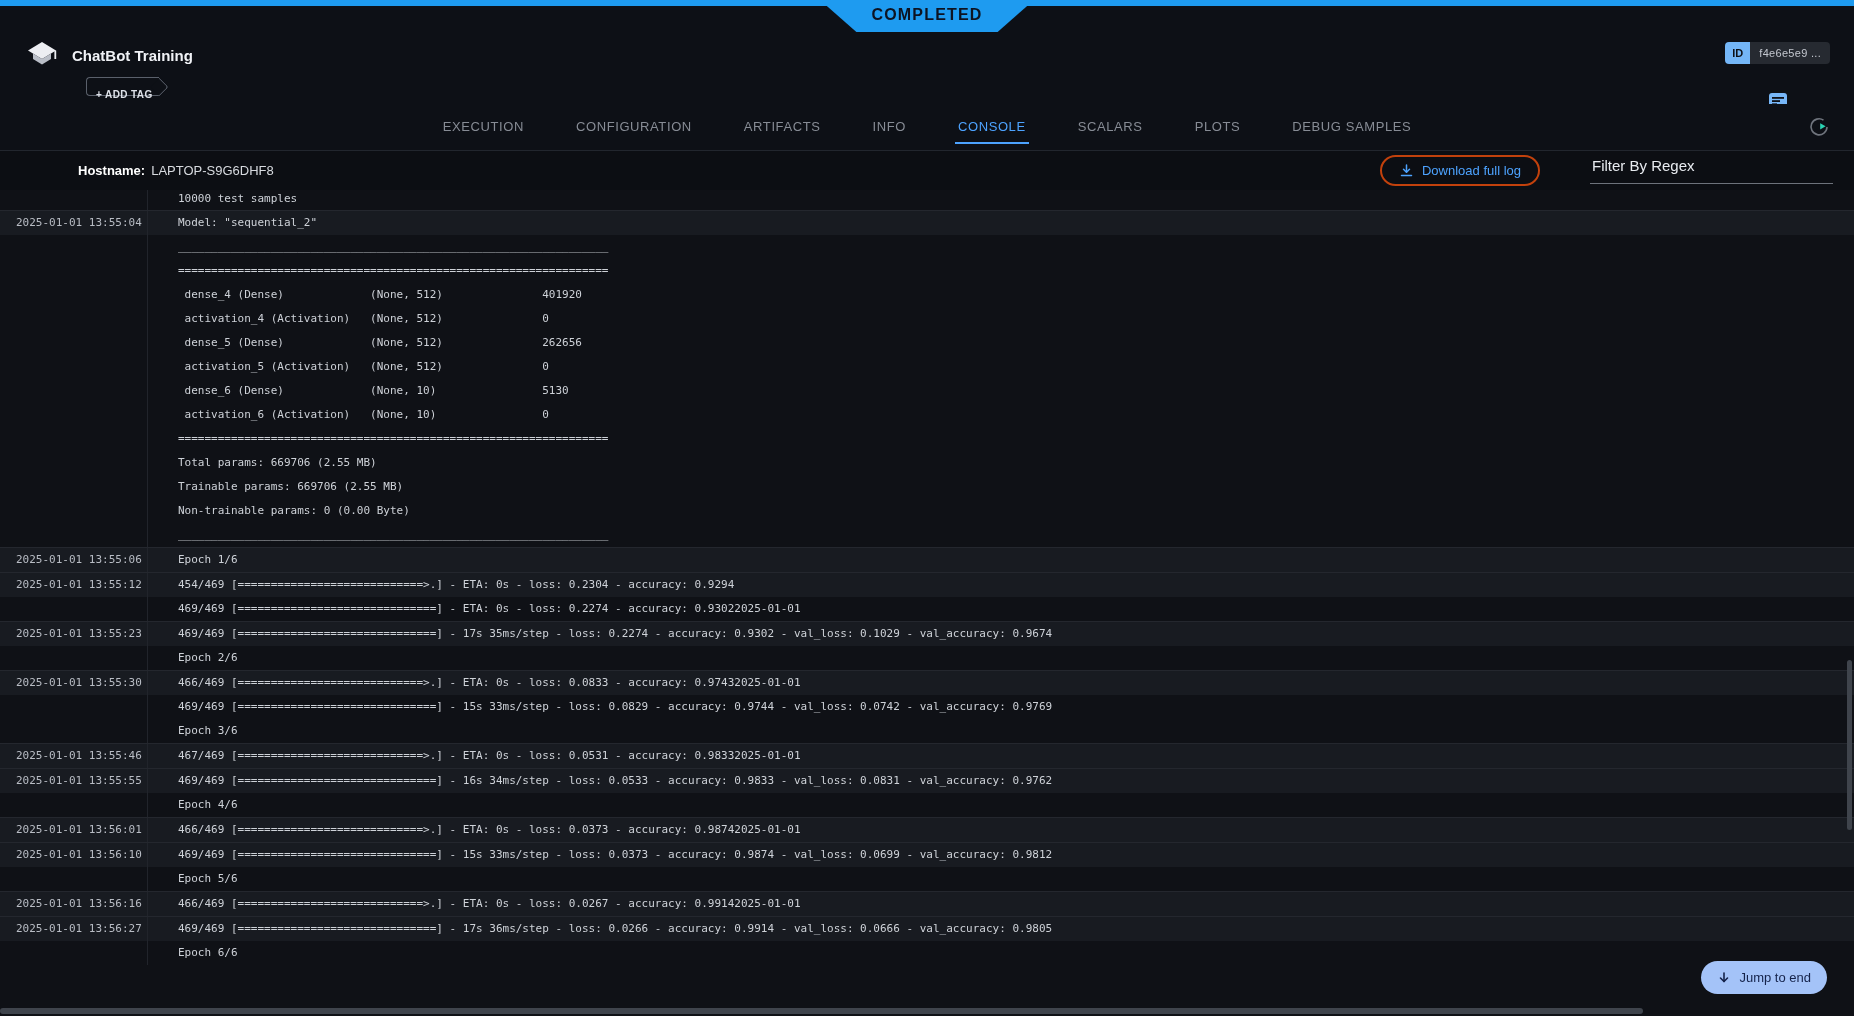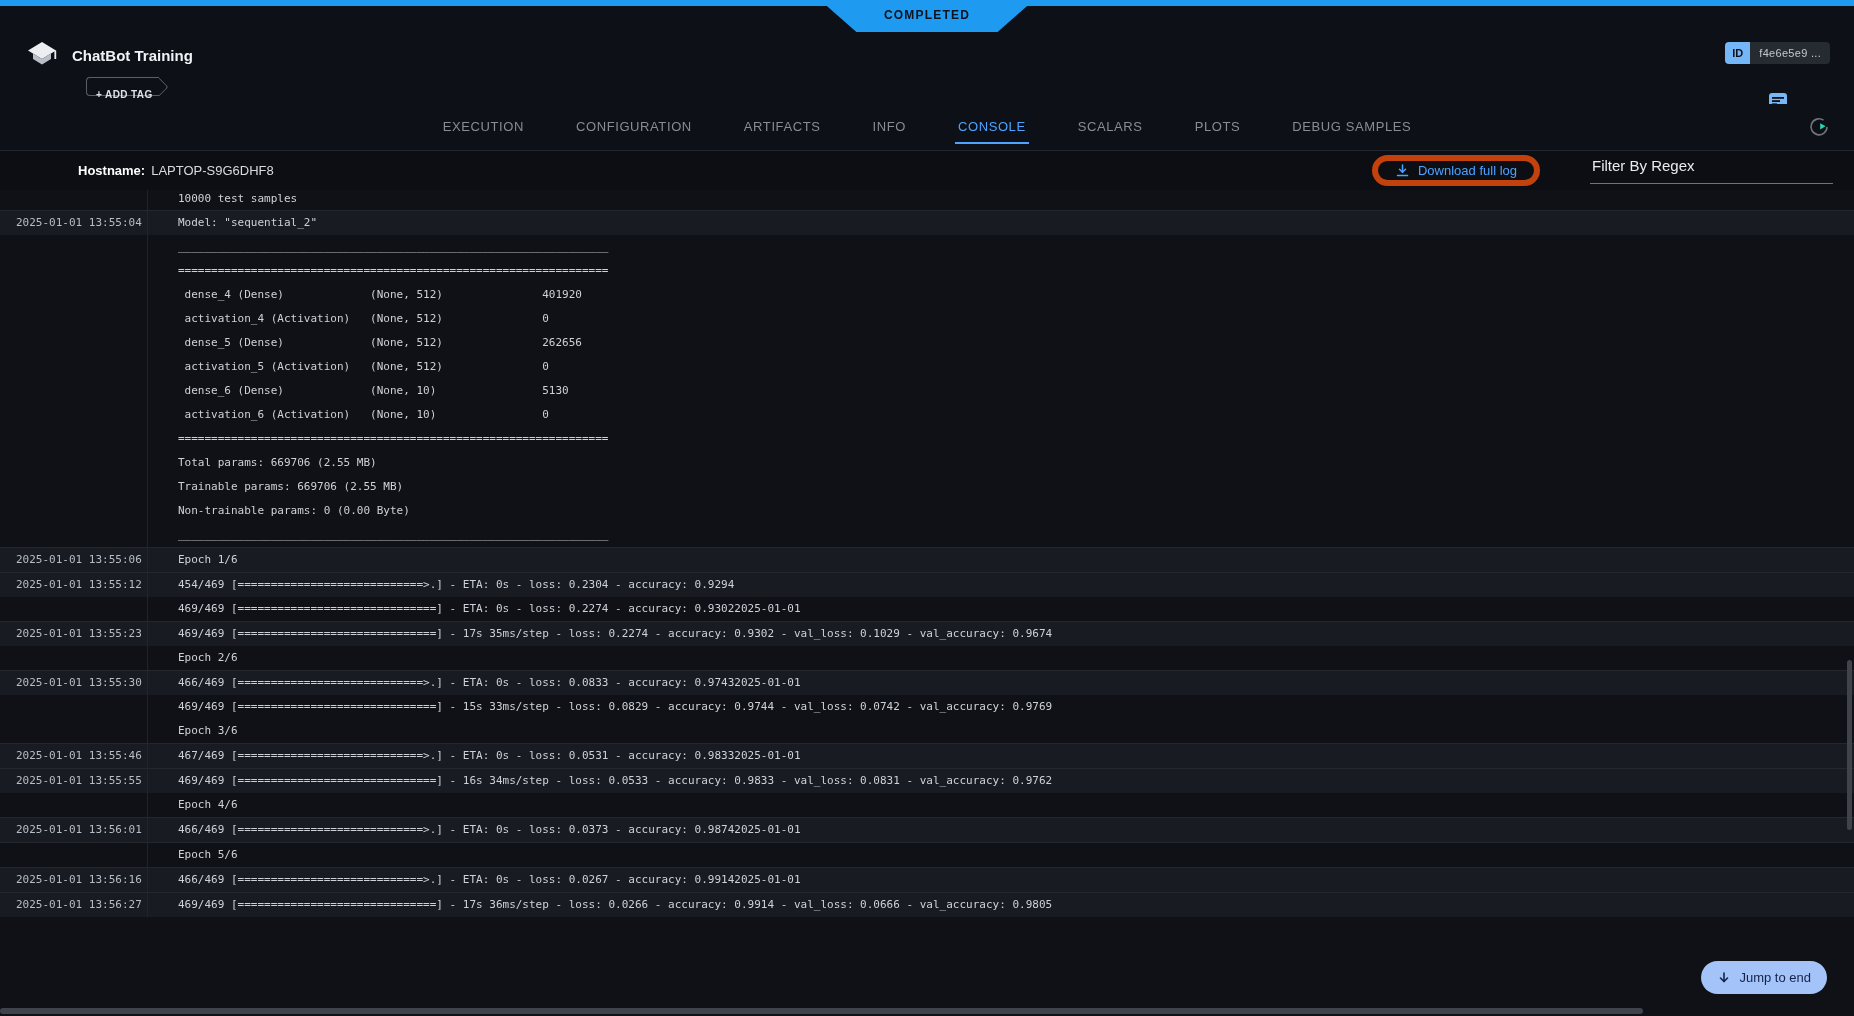--- a/index.html
+++ b/index.html
@@ -18,21 +18,21 @@
   html,body{width:1854px;height:1016px;overflow:hidden;background:var(--bg-log);
     font-family:"Liberation Sans",sans-serif;}
   .stage{position:relative;width:1854px;height:1016px;overflow:hidden;}
 
   
   .top-accent{position:absolute;left:0;top:0;width:100%;height:6px;background:var(--accent);z-index:2;}
   .status-badge{position:absolute;left:50%;top:0;transform:translateX(-50%);
     width:214px;height:32px;background:var(--accent);z-index:3;
     clip-path:polygon(0 0,100% 0,83% 100%,17% 100%);
     display:flex;align-items:center;justify-content:center;
-    color:#0d1321;font-size:12px;font-weight:700;letter-spacing:1.2px;padding-bottom:3px;}
+    color:#0d1321;font-size:16px;font-weight:700;letter-spacing:1.2px;padding-bottom:3px;}
 
   
   .app-header{position:absolute;left:0;top:6px;width:100%;height:98px;background:var(--bg-header);}
   .logo{position:absolute;left:26px;top:34px;}
   .page-title{position:absolute;left:72px;top:41px;color:#f0f2f6;font-size:15px;font-weight:700;}
   .add-tag{position:absolute;left:86px;top:71px;height:19px;display:flex;align-items:center;
     border:1px solid #5a606b;border-right:none;border-radius:4px 0 0 4px;padding:16px 6px 0 9px;
     color:#dfe3ea;font-size:10px;font-weight:700;letter-spacing:.4px;cursor:pointer;}
   .add-tag .pt{position:absolute;right:-7px;top:50%;width:13px;height:13px;
     border-top:1px solid #5a606b;border-right:1px solid #5a606b;border-radius:0 3px 0 0;
@@ -54,21 +54,21 @@
   .refresh-btn{position:absolute;right:24px;top:12px;}
 
   
   .console-toolbar{position:absolute;left:0;top:150px;width:100%;height:40px;
     background:var(--bg-toolbar);border-top:1px solid #22262e;
     display:flex;align-items:center;}
   .hostname{margin-left:78px;font-size:13px;color:#d7dadf;}
   .hostname b{color:#ffffff;font-weight:700;margin-right:6px;}
   .toolbar-right{margin-left:auto;display:flex;align-items:center;}
   .dl-btn{display:flex;align-items:center;gap:8px;height:31px;padding:0 17px;
-    border:6px solid #c2410c;border-radius:16px;color:var(--tab-active);
+    border:2px solid #c2410c;border-radius:16px;color:var(--tab-active);
     font-size:13px;background:transparent;cursor:pointer;}
   .filter-input{margin:0 21px 0 50px;width:243px;background:transparent;border:none;
     border-bottom:1px solid #6d727b;color:#eef0f4;font-size:15px;padding:0 2px 9px 2px;outline:none;
     font-family:"Liberation Sans",sans-serif;}
   .filter-input::placeholder{color:#e8ebf0;opacity:1;}
 
   
   .console-log{position:absolute;left:0;top:190px;width:100%;bottom:0;background:var(--bg-log);overflow:hidden;}
   .entry{border-top:1px solid var(--border);}
   .entry:first-child{border-top:none;}
@@ -301,35 +301,43 @@
           <div class="lline">Epoch 4/6</div>
         </div>
       </div>
       <div class="entry">
         <div class="lrow hl">
           <div class="gutter">2025-01-01 13:56:01</div>
           <div class="lline">466/469 [============================&gt;.] - ETA: 0s - loss: 0.0373 - accuracy: 0.98742025-01-01</div>
         </div>
       </div>
       <div class="entry">
+        <div class="lrow hl">
+          <div class="gutter">2025-01-01 13:56:10</div>
+          <div class="lline">469/469 [==============================] - 15s 33ms/step - loss: 0.0373 - accuracy: 0.9874 - val_loss: 0.0699 - val_accuracy: 0.9812</div>
+        </div>
         <div class="lrow">
           <div class="gutter"></div>
           <div class="lline">Epoch 5/6</div>
         </div>
       </div>
       <div class="entry">
         <div class="lrow hl">
           <div class="gutter">2025-01-01 13:56:16</div>
           <div class="lline">466/469 [============================&gt;.] - ETA: 0s - loss: 0.0267 - accuracy: 0.99142025-01-01</div>
         </div>
       </div>
       <div class="entry">
         <div class="lrow hl">
           <div class="gutter">2025-01-01 13:56:27</div>
           <div class="lline">469/469 [==============================] - 17s 36ms/step - loss: 0.0266 - accuracy: 0.9914 - val_loss: 0.0666 - val_accuracy: 0.9805</div>
+        </div>
+        <div class="lrow">
+          <div class="gutter"></div>
+          <div class="lline">Epoch 6/6</div>
         </div>
       </div>
     </div>
 
   <button class="jump-btn">
     <span style="display:flex;">
       <svg width="14" height="14" viewBox="0 0 14 14" fill="none" stroke="#15234a" stroke-width="1.6" stroke-linecap="round" stroke-linejoin="round">
         <path d="M7 2v8.5"></path>
           <path d="M3.5 7L7 10.5 10.5 7"></path>
       </svg>

